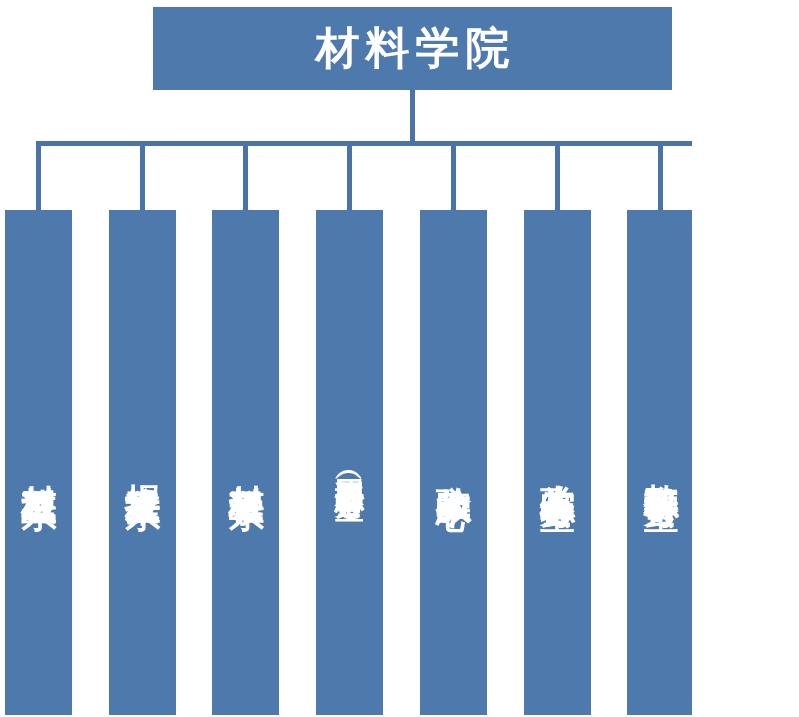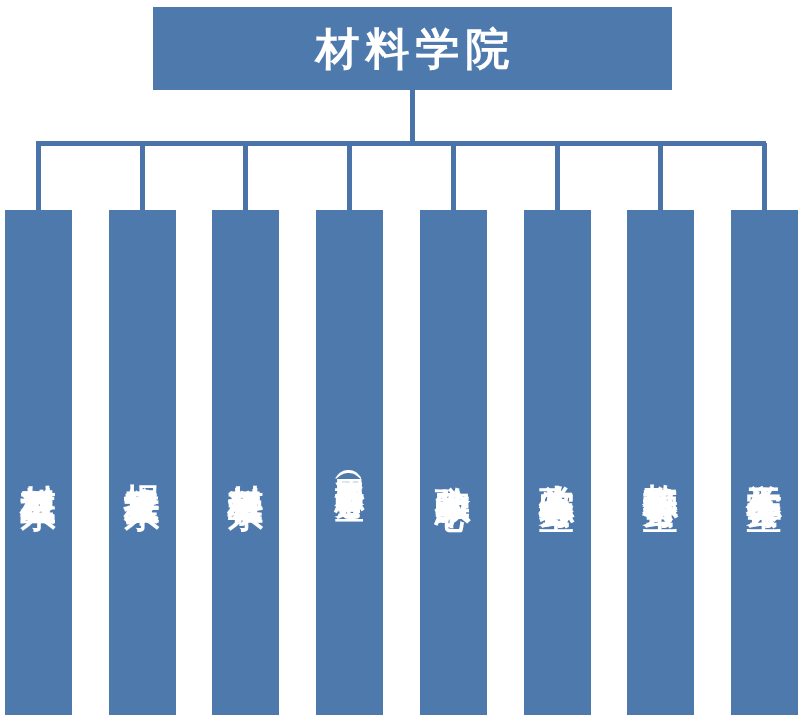--- a/index.html
+++ b/index.html
@@ -4,23 +4,23 @@
 <style>
   :root{
     --primary:#4d79ad;
     --line:#4a74a9;
     --text-on-primary:#ffffff;
     --bg:#ffffff;
   }
   html,body{margin:0;padding:0;background:var(--bg);}
   .canvas{
     position:relative;
-    width:799px;height:717px;
+    width:692px;height:717px;
     background:var(--bg);
-    font-family:Liberation Sans, sans-serif;
+    font-family:Liberation Serif, serif;
     overflow:hidden;
   }
   
   .root-box{
     position:absolute;left:153px;top:7px;width:519px;height:83px;
     background:var(--primary);
     display:flex;align-items:center;justify-content:center;
   }
   .root-label{
     color:var(--text-on-primary);

